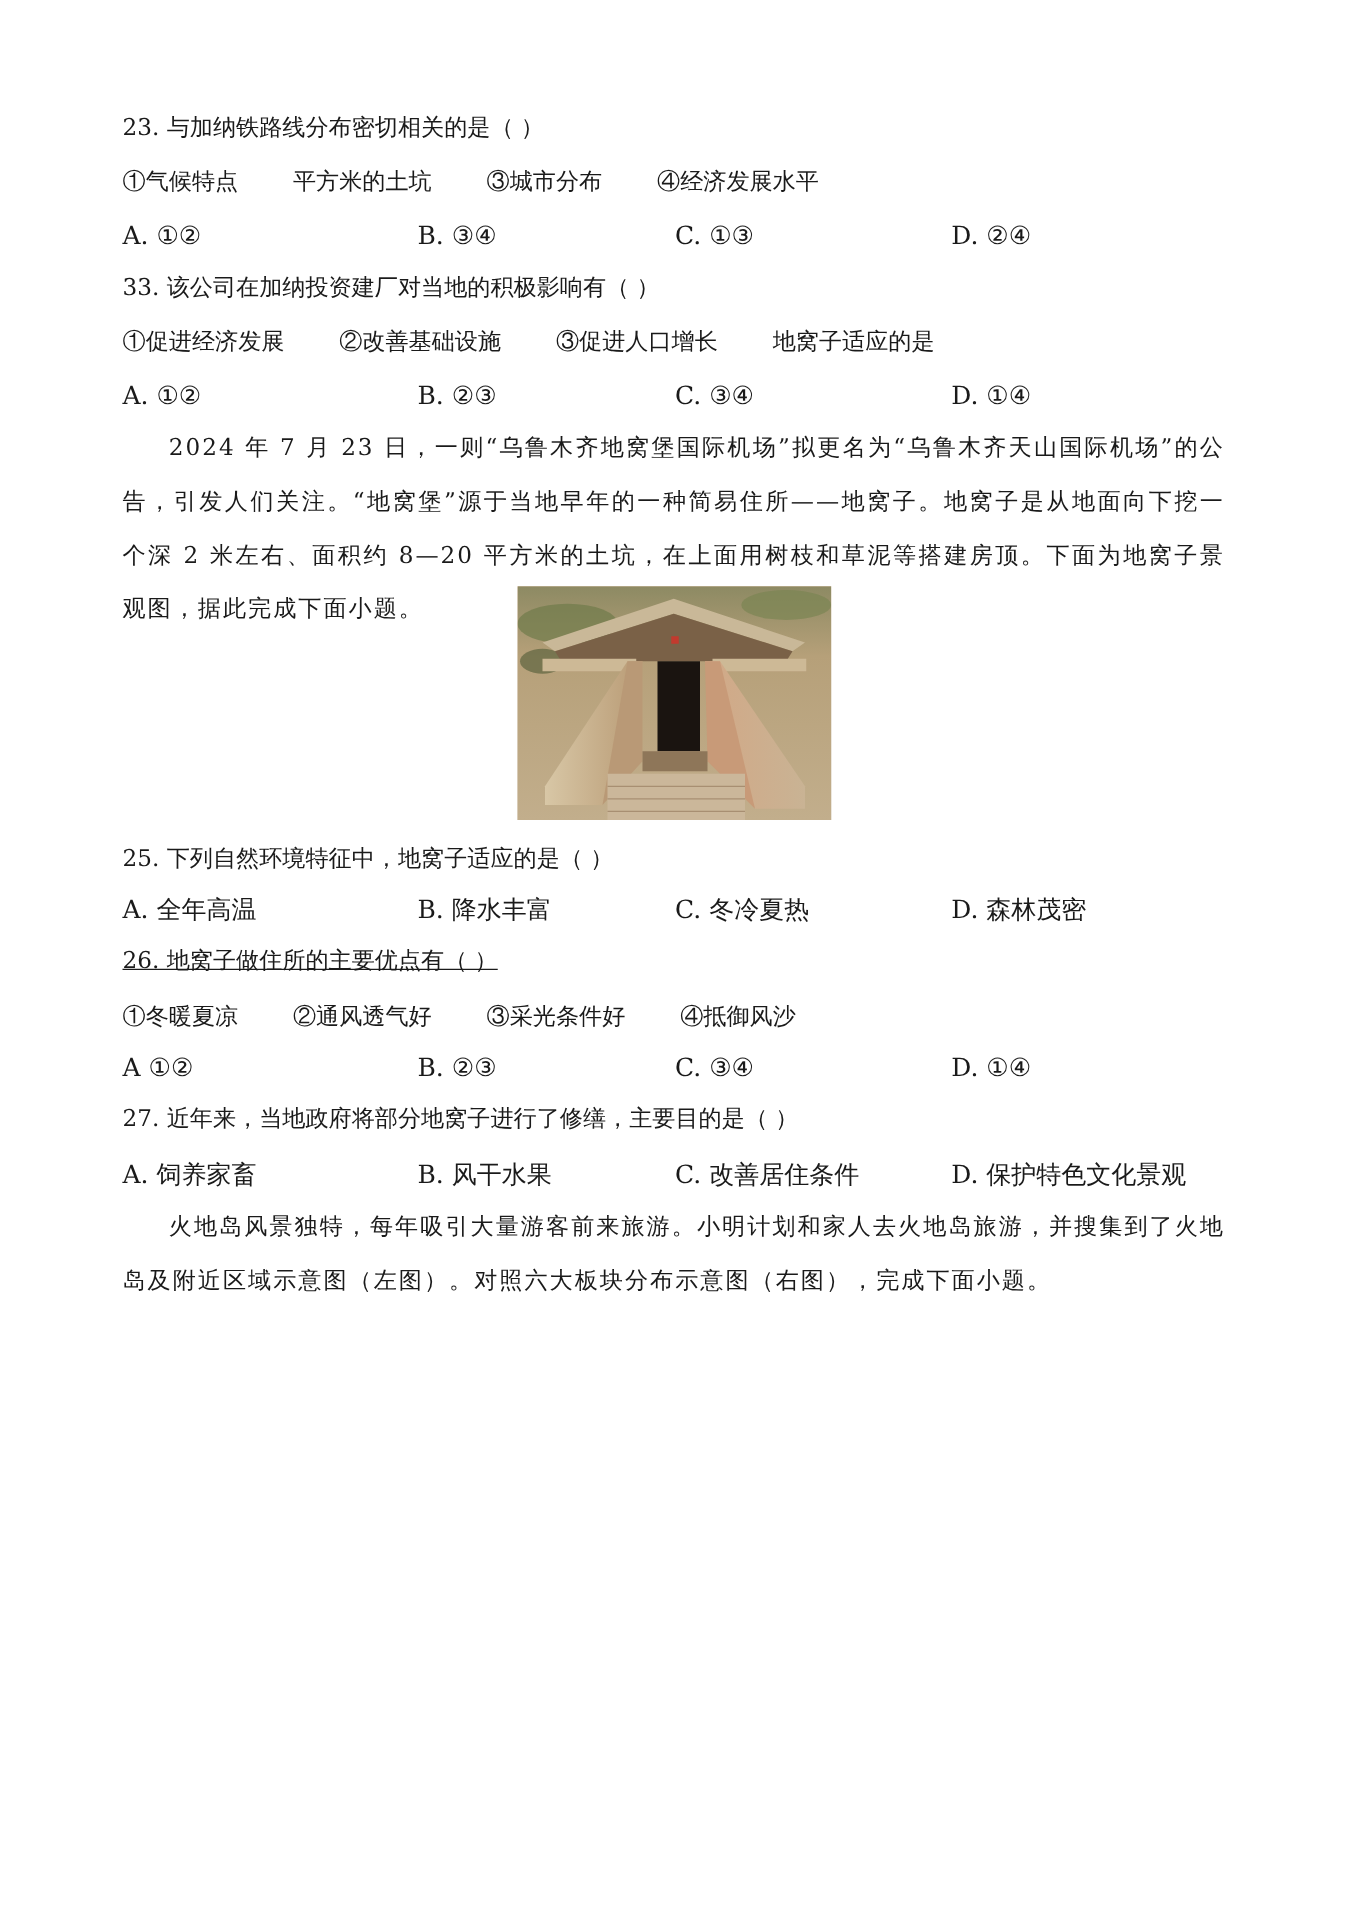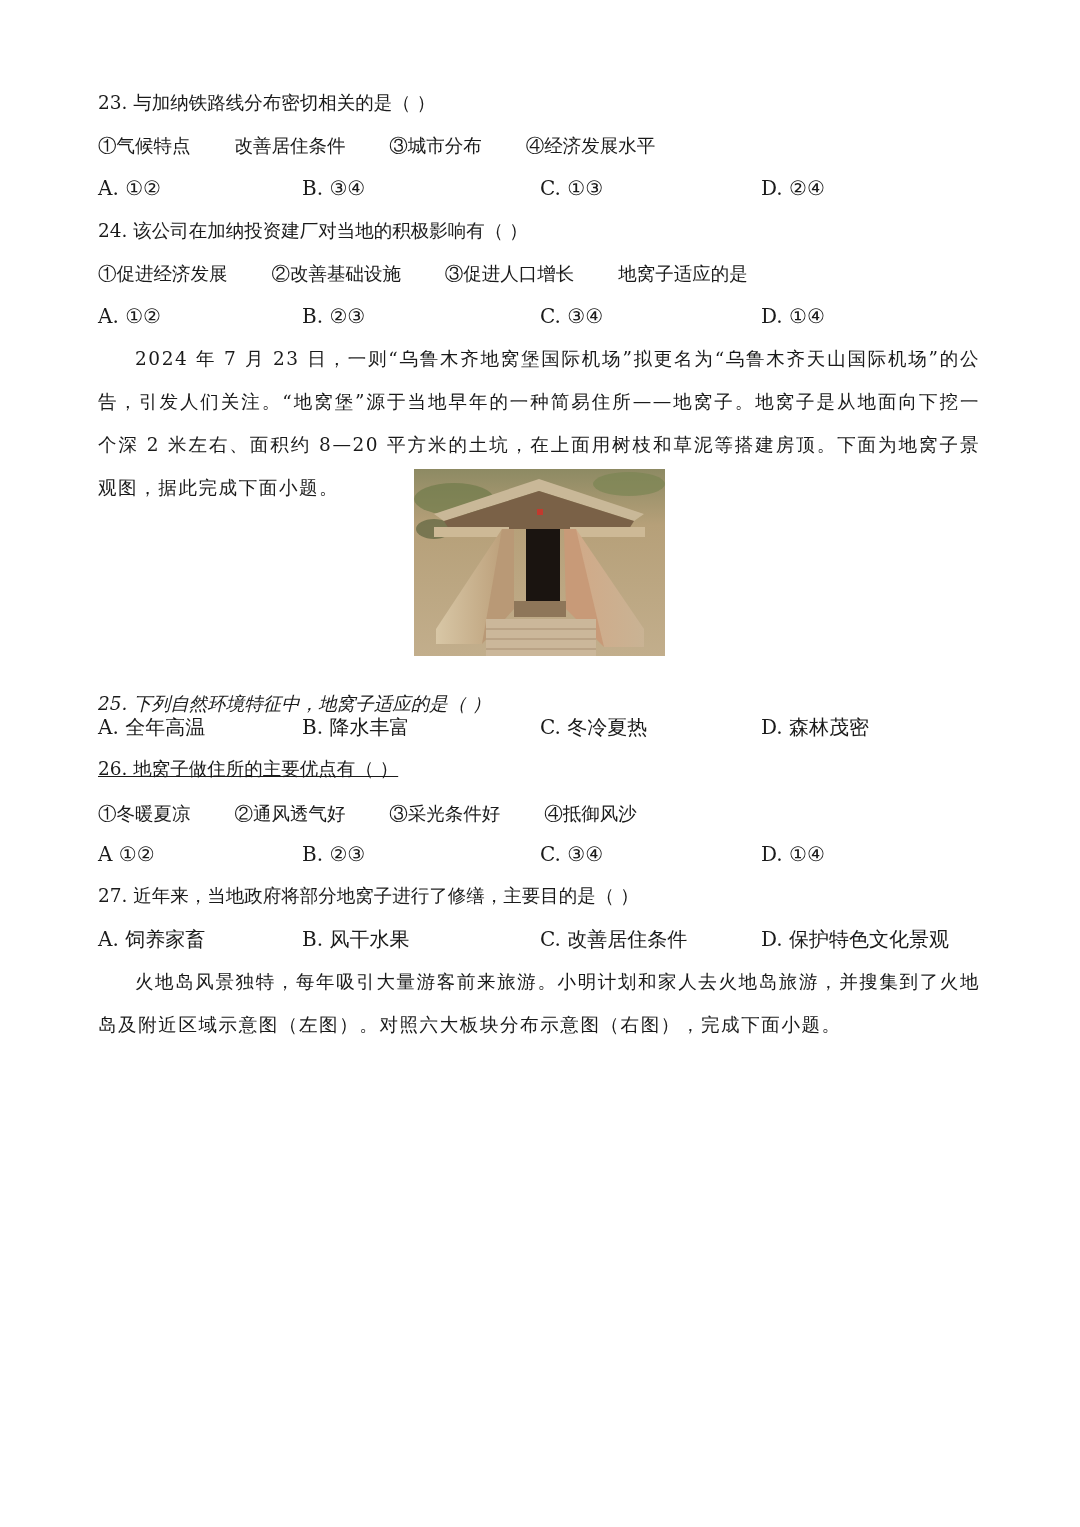--- a/index.html
+++ b/index.html
@@ -29,21 +29,21 @@
       height: 24px;
       font-size: 20px;
       line-height: 24px;
       white-space: nowrap;
     }
     .opt {
       position: absolute;
       top: 0;
     }
     .opt.a { left: 0; }
-    .opt.b { left: 204px; }
+    .opt.b { left: 236px; }
     .opt.c { left: 442px; }
     .opt.d { left: 663px; }
     .items span {
       display: inline-block;
       margin-right: 38px;
     }
     .para {
       position: absolute;
       left: 98px;
       width: 882px;
@@ -63,32 +63,32 @@
       background: #b9a27f;
     }
     .photo svg { display: block; }
   </style>
 </head>
 <body>
 
 <div class="line" style="top:91px;text-align:center;">23. 与加纳铁路线分布密切相关的是（    ）</div>
 <div class="line items" style="top:134px;">
   <span>①气候特点</span>
-  <span>改善居住条件</span>
+  <span>平方米的土坑</span>
   <span>③城市分布</span>
   <span>④经济发展水平</span>
 </div>
 <div class="opts" style="top:176px;">
   <span class="opt a">A. ①②</span>
   <span class="opt b">B. ③④</span>
   <span class="opt c">C. ①③</span>
   <span class="opt d">D. ②④</span>
 </div>
 
-<div class="line" style="top:219px;">24. 该公司在加纳投资建厂对当地的积极影响有（    ）</div>
+<div class="line" style="top:219px;">33. 该公司在加纳投资建厂对当地的积极影响有（    ）</div>
 <div class="line items" style="top:262px;">
   <span>①促进经济发展</span>
   <span>②改善基础设施</span>
   <span>③促进人口增长</span>
   <span>地窝子适应的是</span>
 </div>
 <div class="opts" style="top:304px;">
   <span class="opt a">A. ①②</span>
   <span class="opt b">B. ②③</span>
   <span class="opt c">C. ③④</span>
@@ -136,21 +136,21 @@
     <rect x="112" y="60" width="34" height="72" fill="#1a1410"></rect>
     <rect x="100" y="132" width="52" height="16" fill="#8e7659"></rect>
 
     <rect x="72" y="150" width="110" height="37" fill="#cbb79a"></rect>
     <line x1="72" y1="160" x2="182" y2="160" stroke="#a88f72" stroke-width="1"></line>
     <line x1="72" y1="170" x2="182" y2="170" stroke="#a88f72" stroke-width="1"></line>
     <line x1="72" y1="180" x2="182" y2="180" stroke="#a88f72" stroke-width="1"></line>
   </svg>
 </div>
 
-<div class="line" style="top:692px;font-style:italic;">25. 下列自然环境特征中，地窝子适应的是（    ）</div>
+<div class="line" style="top:676px;">25. 下列自然环境特征中，地窝子适应的是（    ）</div>
 <div class="opts" style="top:715px;">
   <span class="opt a">A.  全年高温</span>
   <span class="opt b">B.  降水丰富</span>
   <span class="opt c">C.  冬冷夏热</span>
   <span class="opt d">D.  森林茂密</span>
 </div>
 
 <div class="line" style="top:757px;text-decoration:underline;">26. 地窝子做住所的主要优点有（    ）</div>
 <div class="line items" style="top:802px;">
   <span>①冬暖夏凉</span>

